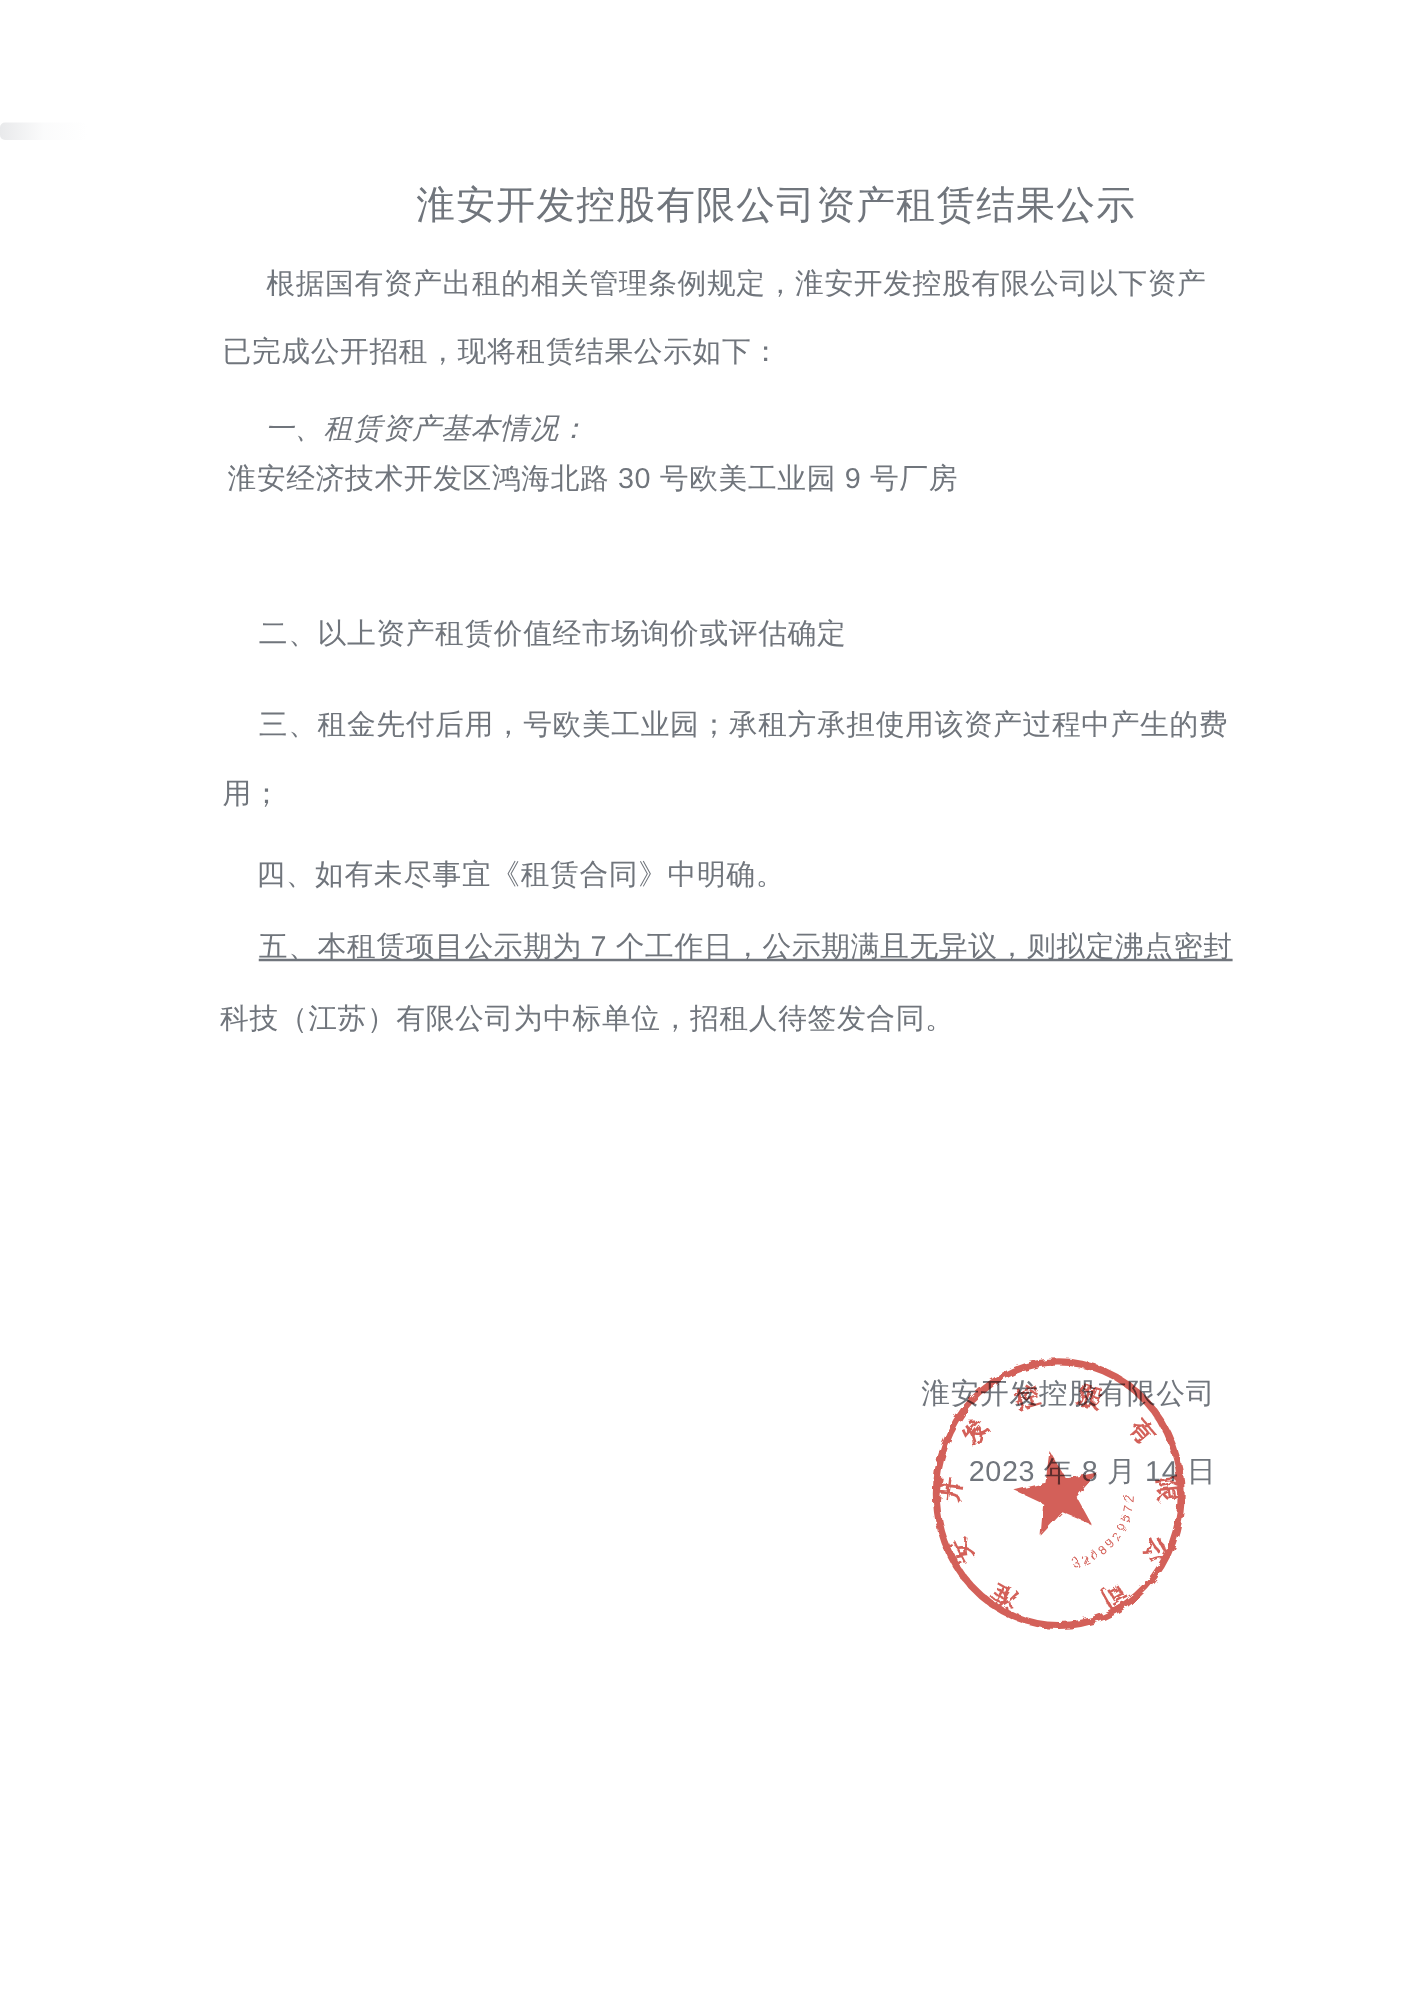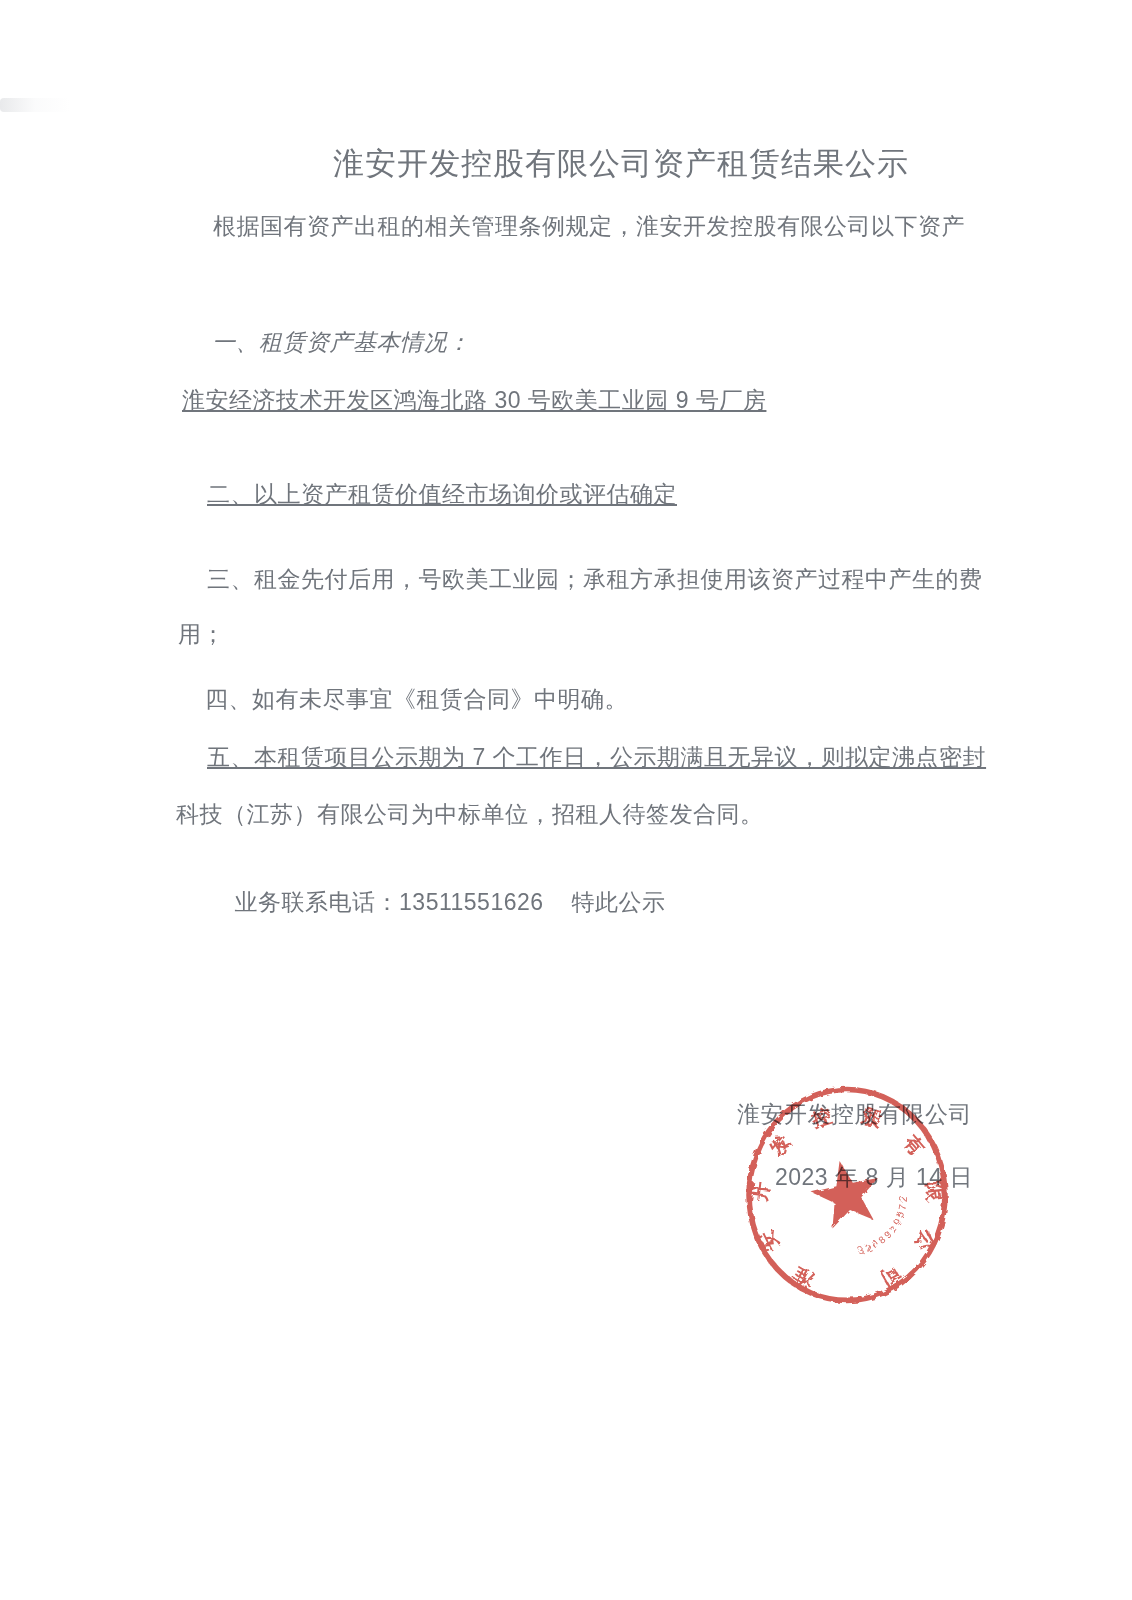--- a/index.html
+++ b/index.html
@@ -52,37 +52,35 @@
 </head>
 <body>
 
 <div class="page">
 
   <div class="scan-smudge"></div>
 
   <div class="title">淮安开发控股有限公司资产租赁结果公示</div>
 
   <div class="line" style="left:213px; top:212px;">根据国有资产出租的相关管理条例规定，淮安开发控股有限公司以下资产</div>
+  <div class="line" style="left:178px; top:267px;">已完成公开招租，现将租赁结果公示如下：</div>
 
   <div class="line" style="left:212px; top:328px;font-style:italic;">一、租赁资产基本情况：</div>
-  <div class="line" style="left:182px; top:386px;text-decoration:underline;">淮安经济技术开发区鸿海北路 30 号欧美工业园 9 号厂房</div>
+  <div class="line" style="left:182px; top:368px;">淮安经济技术开发区鸿海北路 30 号欧美工业园 9 号厂房</div>
 
-  <div class="line" style="left:207px; top:480px;text-decoration:underline;">二、以上资产租赁价值经市场询价或评估确定</div>
+  <div class="line" style="left:207px; top:492px;">二、以上资产租赁价值经市场询价或评估确定</div>
 
   <div class="line" style="left:207px; top:565px;">三、租金先付后用，号欧美工业园；承租方承担使用该资产过程中产生的费</div>
   <div class="line" style="left:178px; top:620px;">用；</div>
 
   <div class="line" style="left:205px; top:685px;">四、如有未尽事宜《租赁合同》中明确。</div>
 
   <div class="line" style="left:207px; top:743px;text-decoration:underline;">五、本租赁项目公示期为 7 个工作日，公示期满且无异议，则拟定沸点密封</div>
   <div class="line" style="left:176px; top:800px;">科技（江苏）有限公司为中标单位，招租人待签发合同。</div>
 
-  <div class="line" style="left:207px; top:858px;">
-    <span>业务联系电话：</span><span>13511551626</span><span class="contact-gap"></span><span>特此公示</span>
-  </div>
 
   <div class="line" style="left:737px; top:1100px;">淮安开发控股有限公司</div>
   <div class="line" style="left:775px; top:1163px;">2023 年 8 月 14 日</div>
 
   <svg class="seal" viewBox="0 0 240 240">
     <defs>
       <filter id="stamp-rough" x="-10%" y="-10%" width="120%" height="120%">
         <feTurbulence type="fractalNoise" baseFrequency="0.14" numOctaves="2" result="n"></feTurbulence>
         <feDisplacementMap in="SourceGraphic" in2="n" scale="5"></feDisplacementMap>
       </filter>

